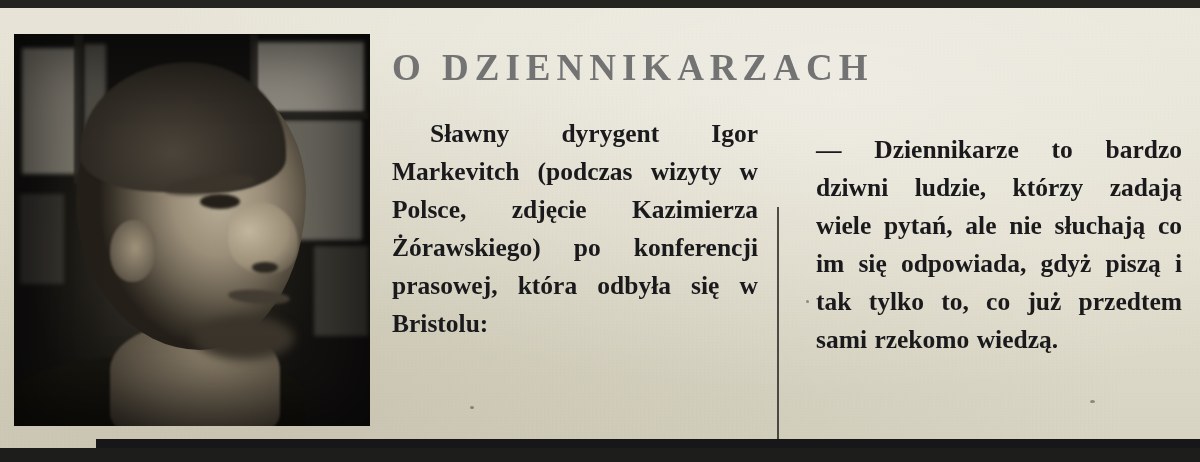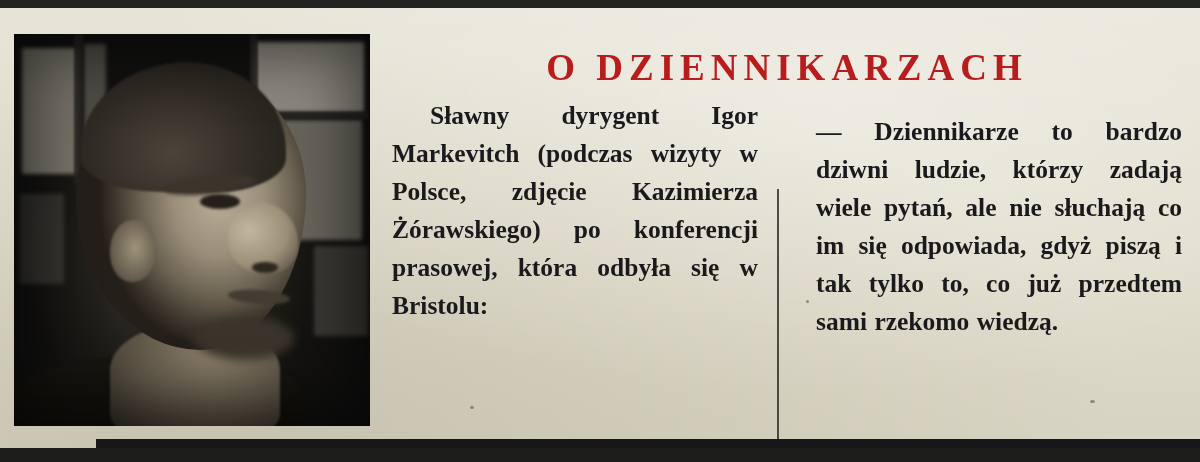--- a/index.html
+++ b/index.html
@@ -213,23 +213,23 @@
     left: 392px;
     top: 30px;
     width: 790px;
     height: 386px;
   }
   .headline {
     font-family: "Liberation Serif", serif;
     font-size: 37px;
     font-weight: 700;
     letter-spacing: 6px;
-    color: #b91c1c;
-    text-align: center;
-    margin: 8px 0 8px 0;
+    color: #737373;
+    text-align: left;
+    margin: 8px 0 26px 0;
     white-space: nowrap;
   }
   .columns {
     position: relative;
     display: flex;
     gap: 12px;
   }
   .col {
     width: 372px;
     padding: 0 0px;

